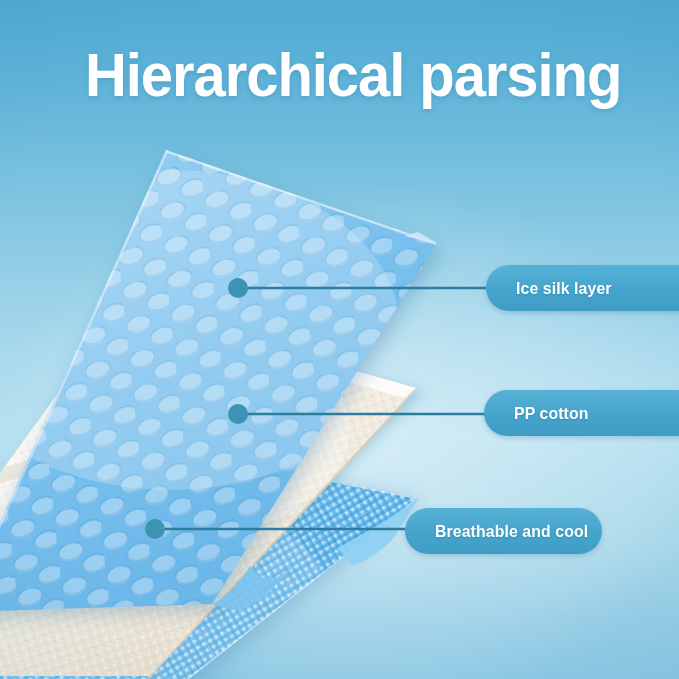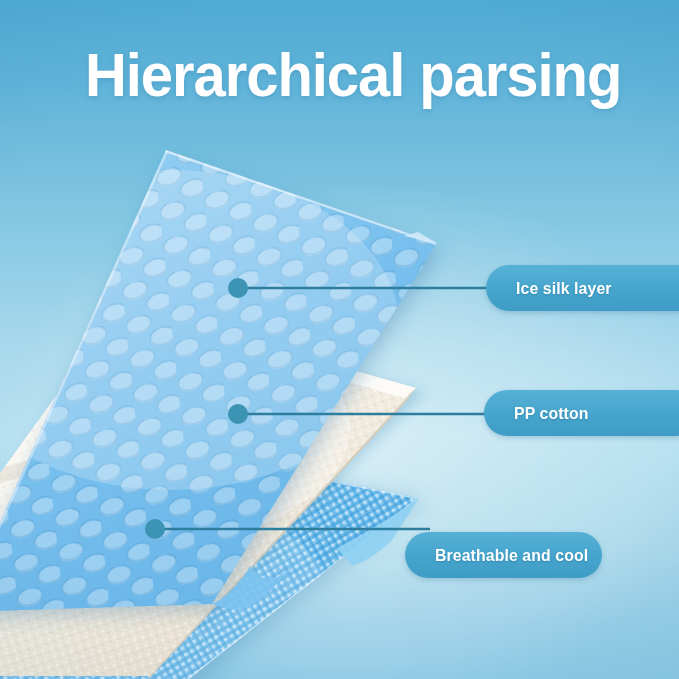--- a/index.html
+++ b/index.html
@@ -61,21 +61,21 @@
     padding-left:30px; padding-right:26px;
   }
   .callout span{
     color:#ffffff; font-size:16.5px; font-weight:700;
     letter-spacing:.1px; white-space:nowrap;
     text-shadow:0 1px 2px rgba(30,95,135,.35);
     transform:scaleX(.96); transform-origin:left center;
   }
   #callout-0{ left:486px; top:265px; width:215px; }
   #callout-1{ left:484px; top:390px; width:215px; }
-  #callout-2{ left:405px; top:532px; width:197px; }
+  #callout-2{ left:405px; top:508px; width:197px; }
 
   .leader{ position:absolute; left:0; top:0; width:679px; height:679px; pointer-events:none; }
 </style>
 </head>
 <body>
 
 <div id="stage">
 
   <div class="bg-base"></div>
   <div class="bg-glow"></div>

